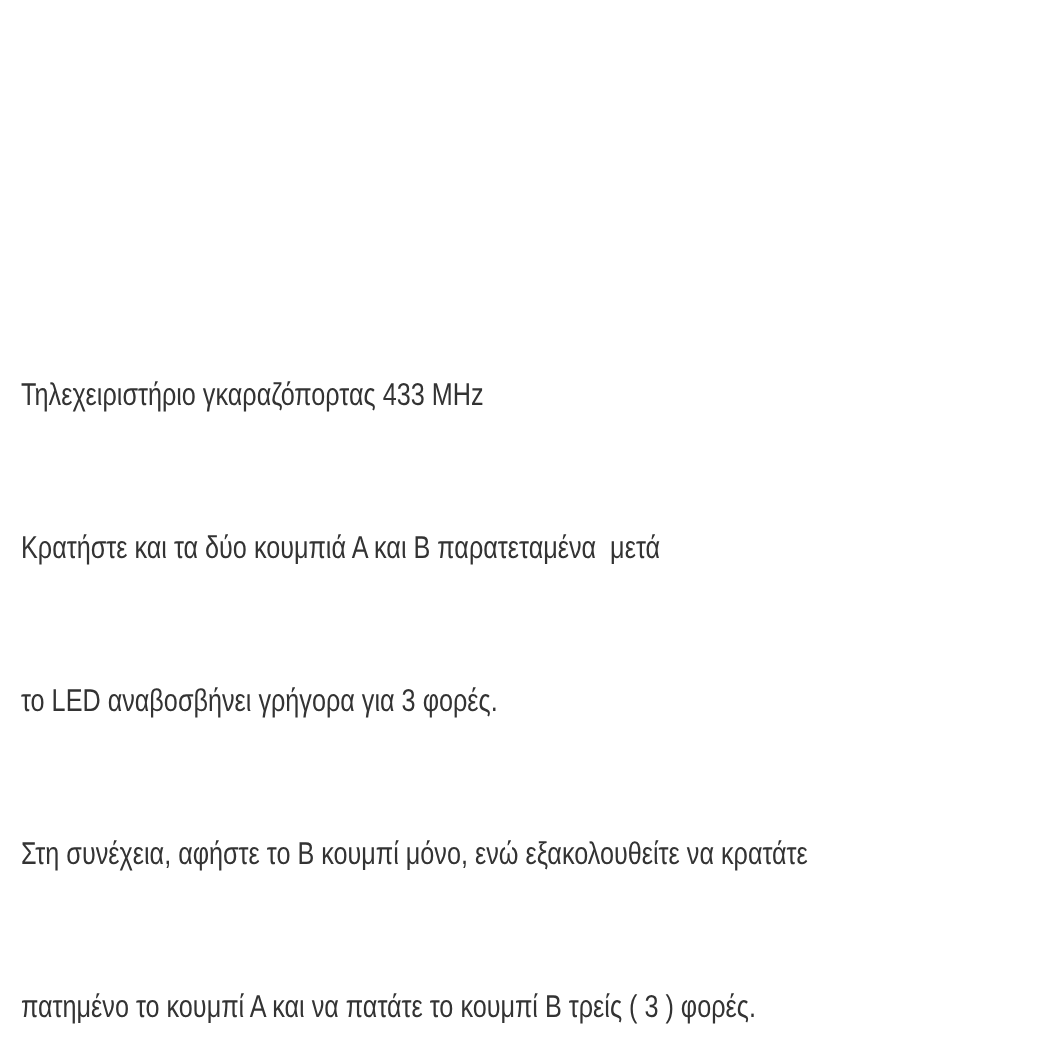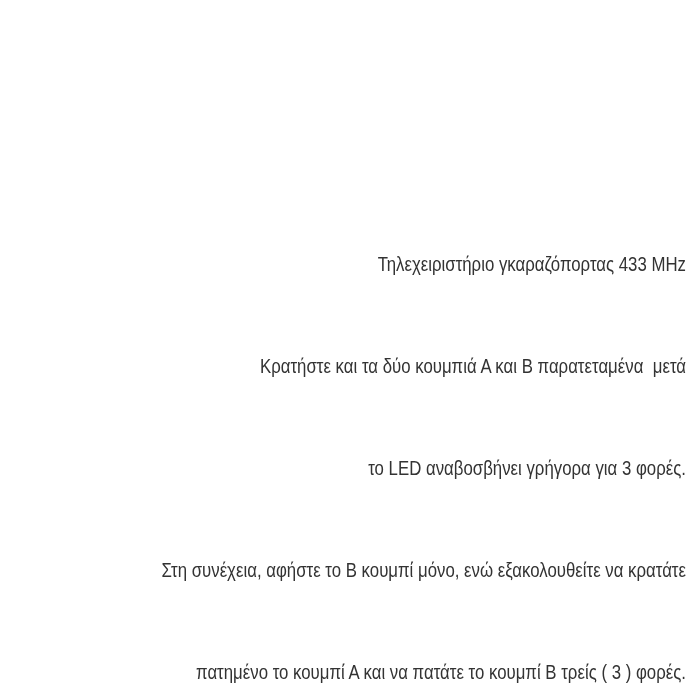--- a/index.html
+++ b/index.html
@@ -7,21 +7,20 @@
     padding: 0;
     background: #ffffff;
   }
   .canvas {
     position: relative;
     width: 700px;
     height: 700px;
     background: #ffffff;
     overflow: hidden;
     font-family: "Liberation Sans", sans-serif;
-    text-align: right;
   }
   .text-block {
     position: absolute;
     top: 77px;
     left: 14px;
     width: 840px;            
     transform: scaleX(0.8);  
     transform-origin: left top;
     color: #333333;
     font-size: 21px;

